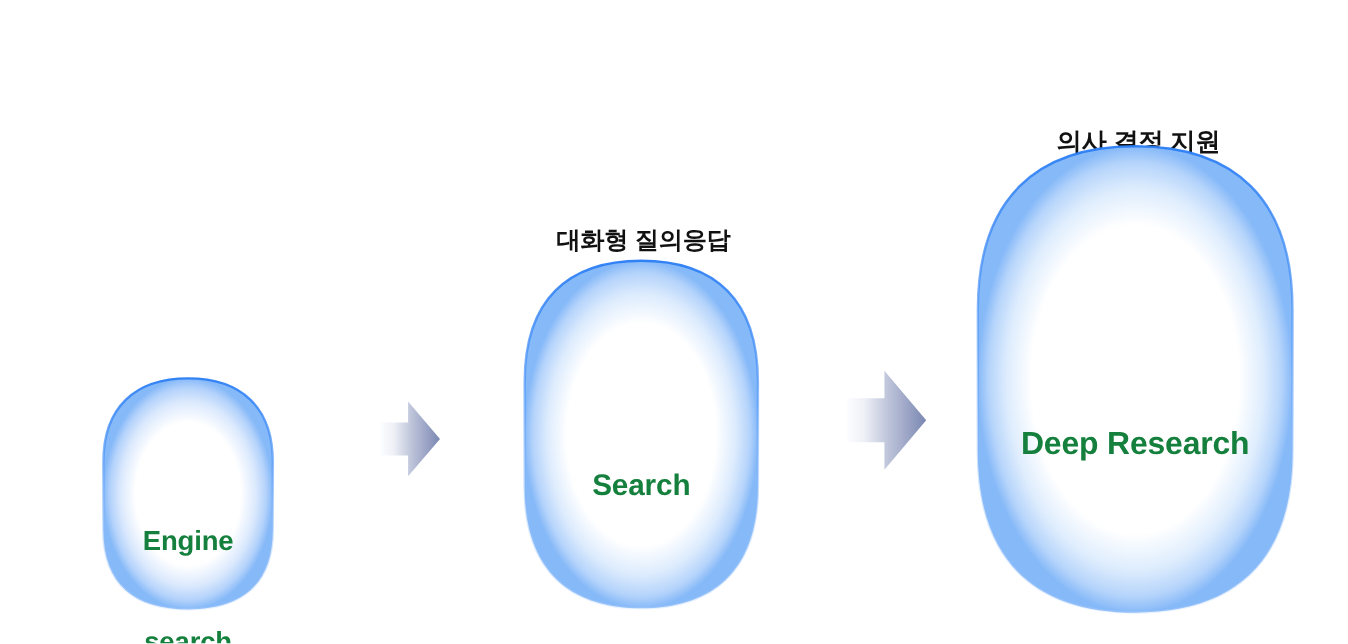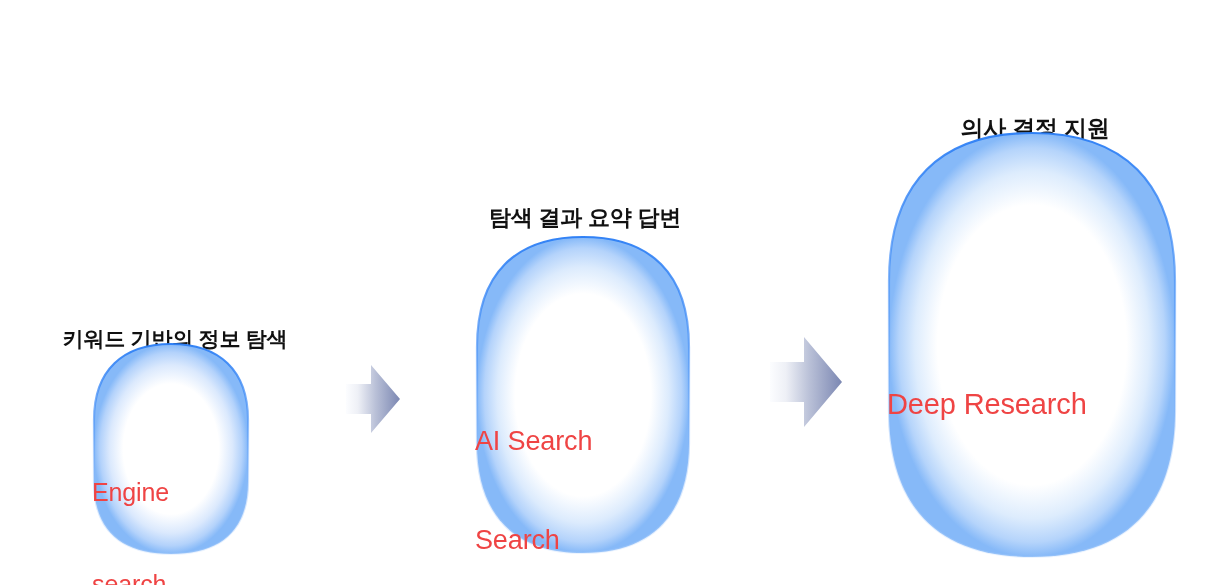--- a/index.html
+++ b/index.html
@@ -54,23 +54,23 @@
   .stage svg {
     position: absolute;
     left: 0;
     top: 0;
     overflow: visible;
   }
   .stage-label {
     position: absolute;
     left: 0;
     width: 100%;
-    text-align: left;
-    color: #ef4444;
-    font-weight: 400;
+    text-align: center;
+    color: #15803d;
+    font-weight: 700;
     line-height: 1.22;
     letter-spacing: -0.005em;
     user-select: none;
     white-space: pre;
   }
   .stage-label .lbl-line { display: block; }
 
   #stage-1 { left: 92px;  top: 342px;  width: 158px; height: 214px; }
   #stage-1 .stage-label { top: 74px;  font-size: 25px; }
 
@@ -87,25 +87,23 @@
   .arrow svg { display: block; overflow: visible; }
 
   #arrow-1 { left: 345px; top: 364px; }
   #arrow-2 { left: 769px; top: 336px; }
 </style>
 </head>
 <body>
 
 <div id="canvas">
 
-  <div class="caption" id="caption-1">
-    <span class="cap-line">키워드 기반의 정보 탐색</span>
-  </div>
 
   <div class="caption" id="caption-2">
+    <span class="cap-line">대화형 질의응답</span>
     <span class="cap-line">탐색 결과 요약 답변</span>
   </div>
 
   <div class="caption" id="caption-3">
     <span class="cap-line">의사 결정 지원</span>
   </div>
 
   <div class="stage" id="stage-1">
     <svg width="158" height="214" viewBox="0 0 158 214" aria-hidden="true">
       <defs>
@@ -170,21 +168,20 @@
       </defs>
       <path d="M 108 2
                C 175 2, 214 38, 214 112
                L 214 208
                C 214 282, 175 318, 108 318
                C 41 318, 2 282, 2 208
                L 2 112
                C 2 38, 41 2, 108 2 Z" fill="url(#glow2)" stroke="url(#stroke2)" stroke-width="2.2"></path>
     </svg>
     <div class="stage-label">
-      <span class="lbl-line">AI Search</span>
       <span class="lbl-line">Search</span>
     </div>
   </div>
 
   <div class="arrow" id="arrow-2">
     <svg width="74" height="92" viewBox="0 0 74 92" aria-hidden="true">
       <defs>
         <linearGradient id="arrGrad2" x1="0%" y1="0%" x2="100%" y2="0%">
           <stop offset="0%" stop-color="#fcfdff"></stop>
           <stop offset="22%" stop-color="#eef0f6"></stop>

